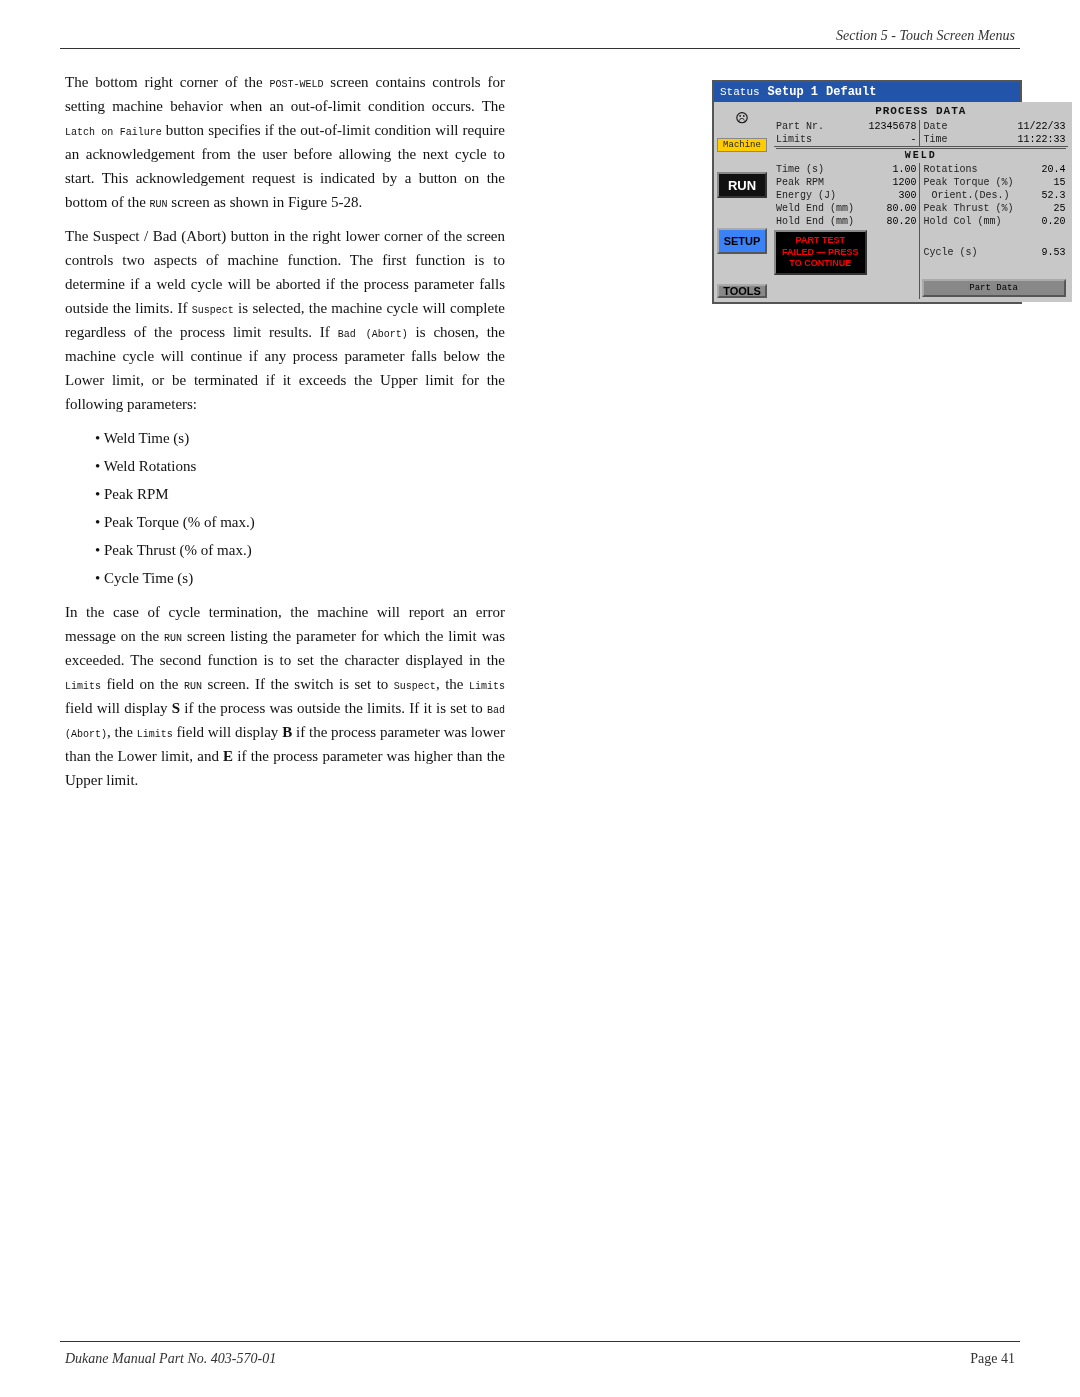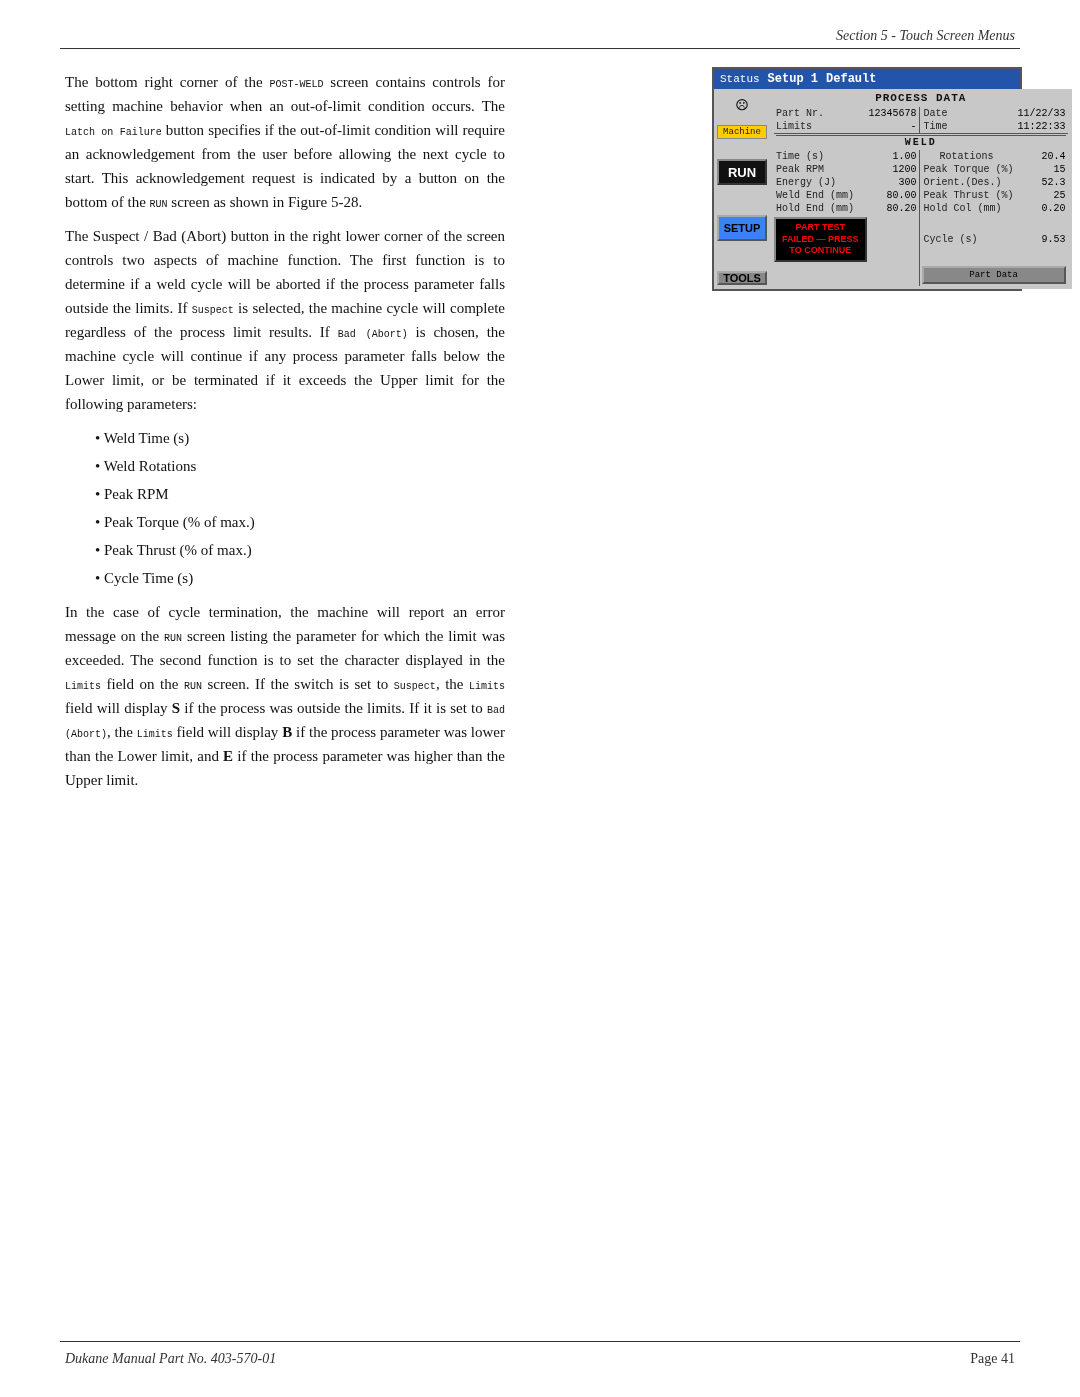--- a/index.html
+++ b/index.html
@@ -89,21 +89,21 @@
       margin-bottom: 4px;
     }
 
     .content-left ul li::before {
       content: '• ';
     }
 
     
     .screen-panel {
       position: absolute;
-      top: 67px;
+      top: 80px;
       right: 58px;
       width: 310px;
     }
 
     .machine-screen {
       width: 310px;
       background: #c8c8c8;
       border: 2px solid #555;
       font-family: 'Courier New', monospace;
       font-size: 11px;
@@ -392,35 +392,35 @@
 
           <tr>
             <td colspan="4" class="divider-cell">
               <div class="section-divider">WELD</div>
             </td>
           </tr>
 
           <tr>
             <td class="label">Time (s)</td>
             <td class="value">1.00</td>
-            <td style="border-left: 1px solid #555; padding-left:20px;" class="label">Rotations</td>
+            <td style="border-left: 1px solid #555; padding-left:4px;" class="label">Rotations</td>
             <td class="value">20.4</td>
           </tr>
 
           <tr>
             <td class="label">Peak RPM</td>
             <td class="value">1200</td>
             <td style="border-left: 1px solid #555; padding-left:4px;" class="label">Peak Torque (%)</td>
             <td class="value">15</td>
           </tr>
 
           <tr>
             <td class="label">Energy (J)</td>
             <td class="value">300</td>
-            <td style="border-left: 1px solid #555; padding-left:4px;" class="label">Orient.(Des.)</td>
+            <td style="border-left: 1px solid #555; padding-left:12px;" class="label">Orient.(Des.)</td>
             <td class="value">52.3</td>
           </tr>
 
           <tr>
             <td class="label">Weld End (mm)</td>
             <td class="value">80.00</td>
             <td style="border-left: 1px solid #555; padding-left:4px;" class="label">Peak Thrust (%)</td>
             <td class="value">25</td>
           </tr>
 

